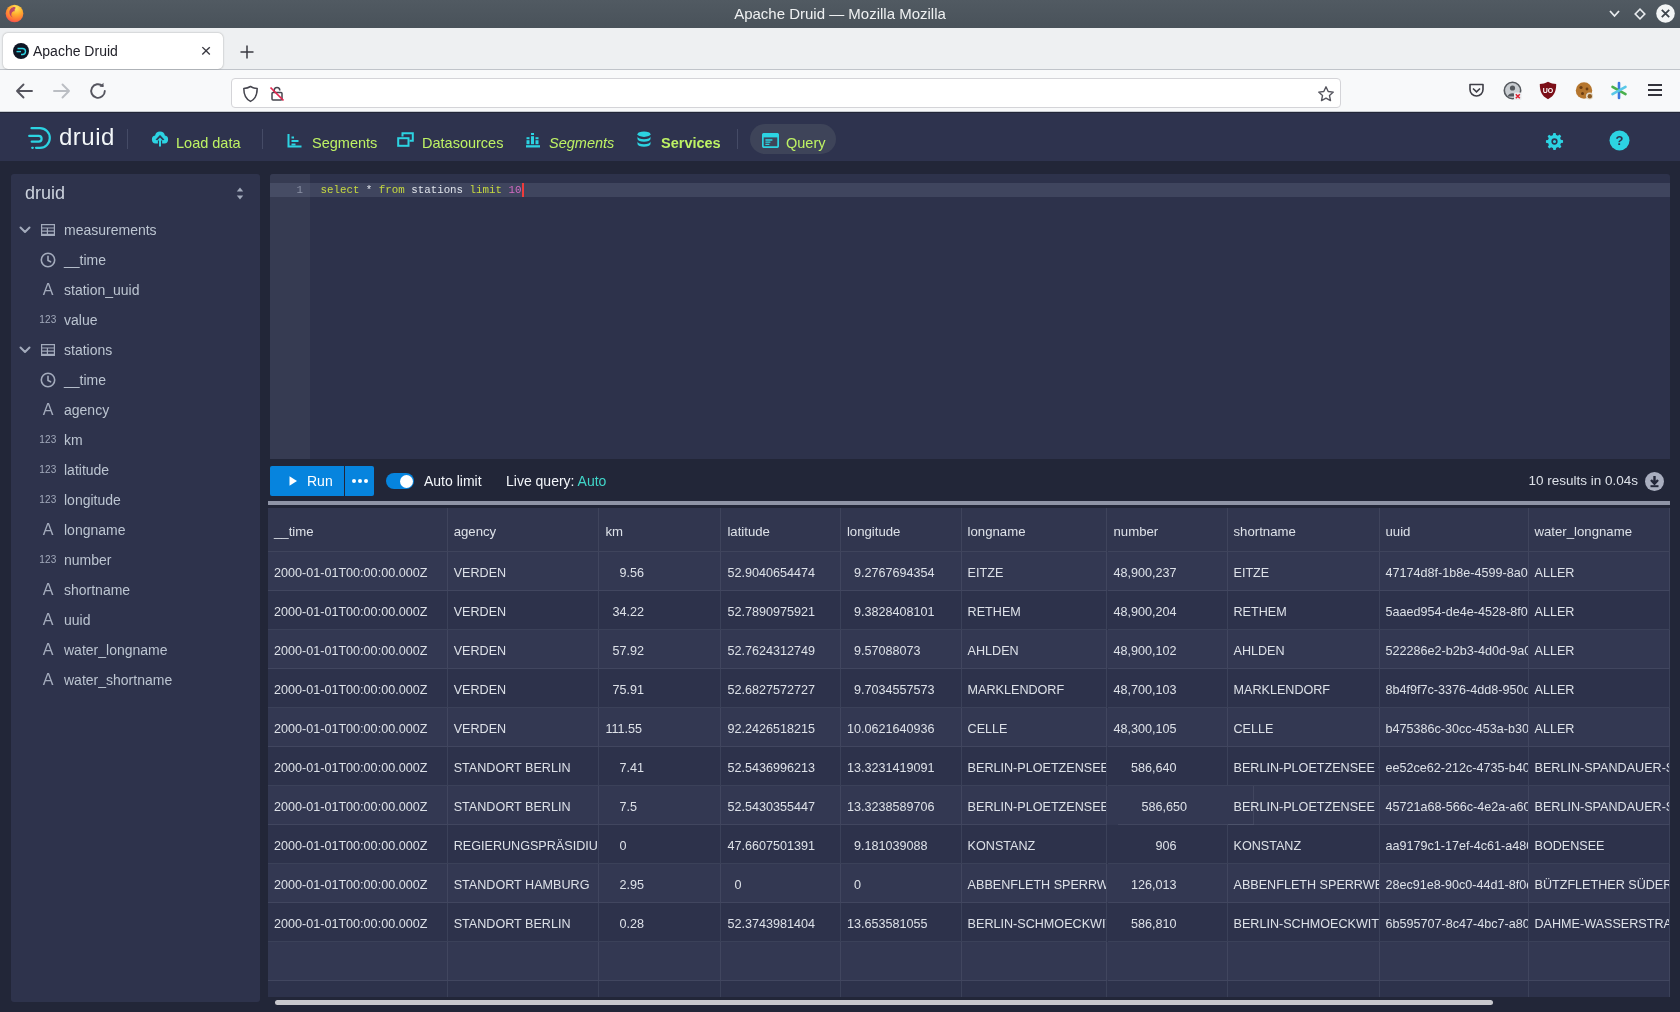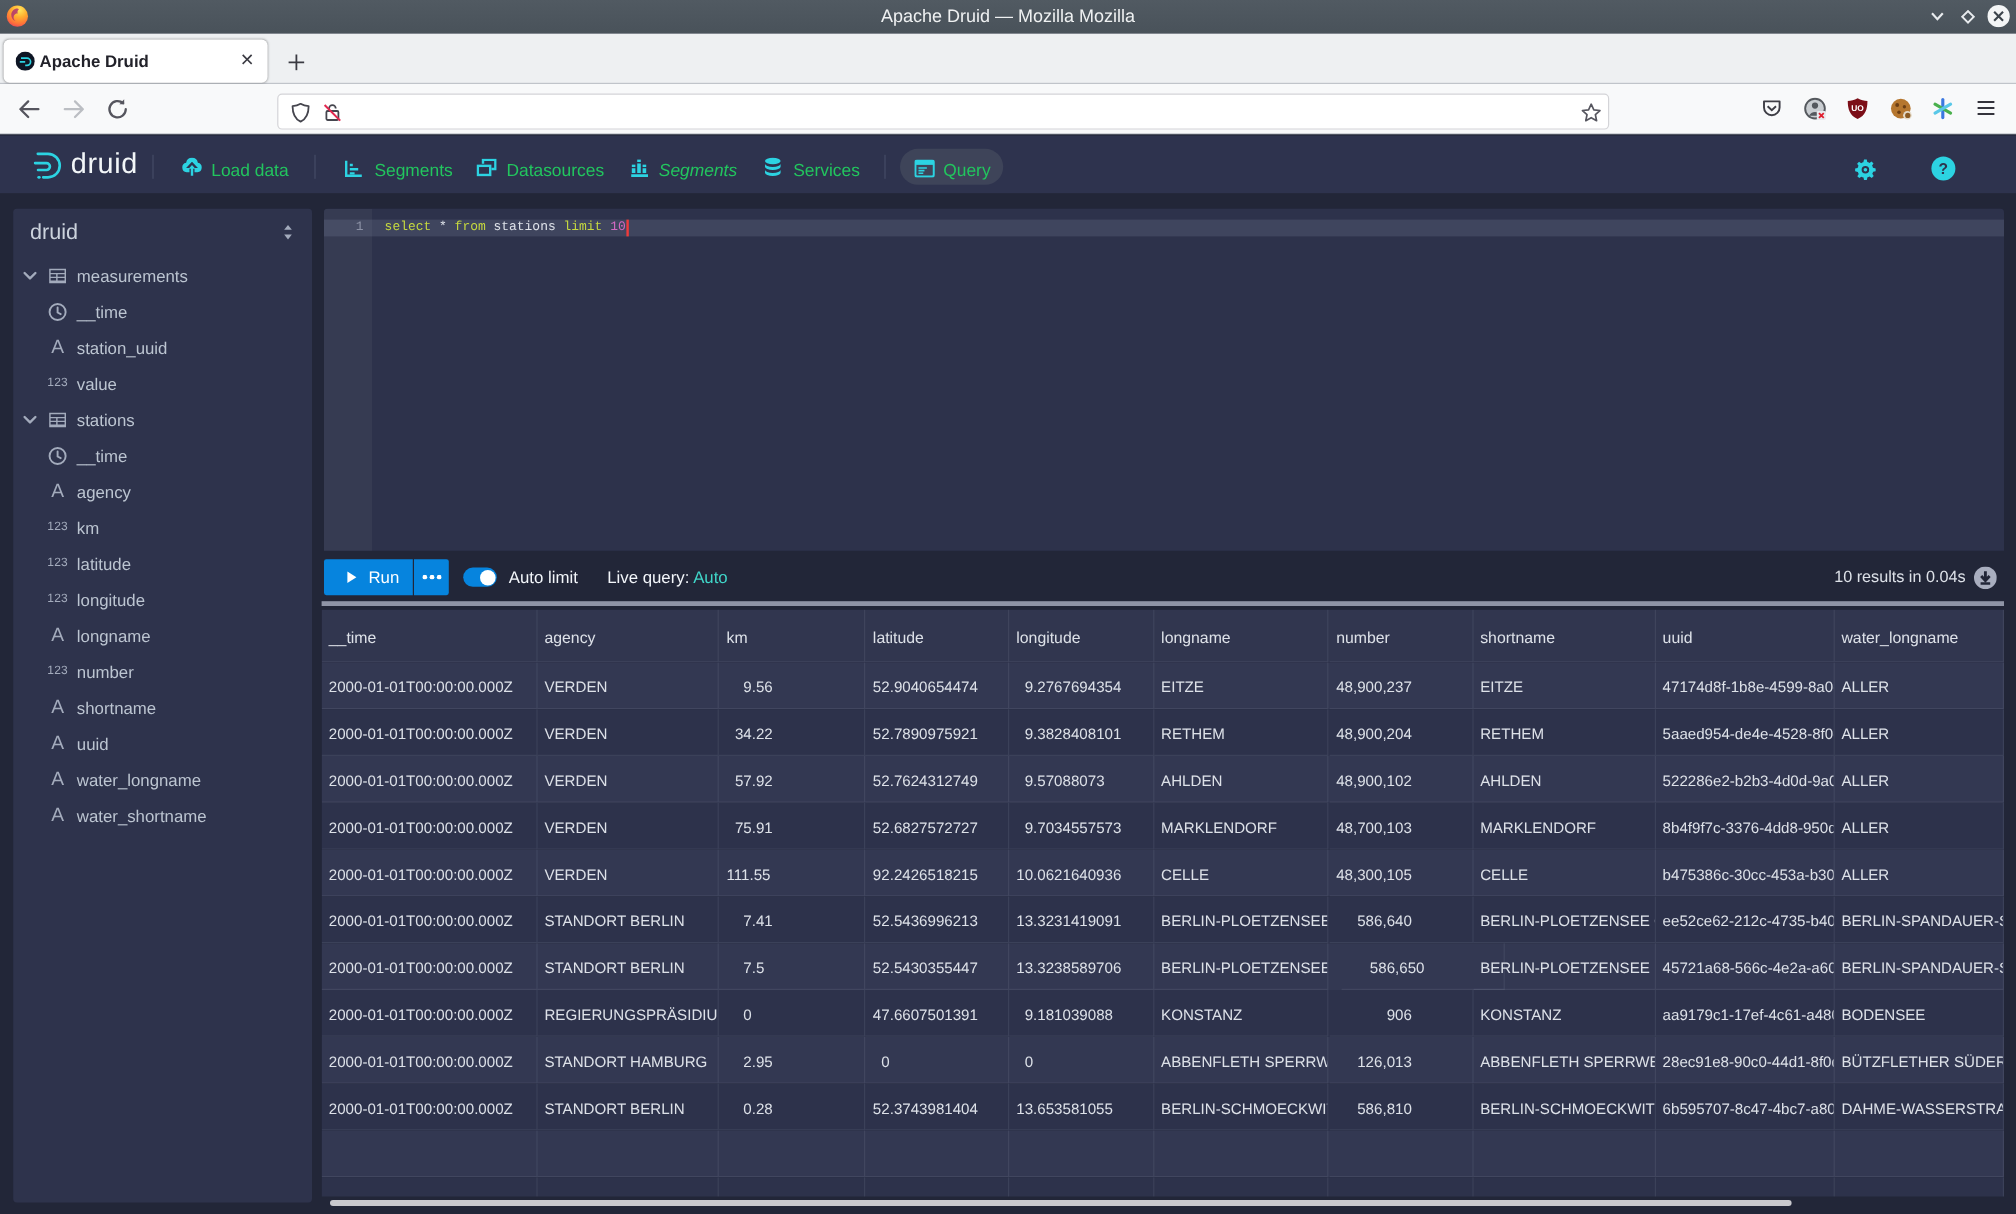--- a/index.html
+++ b/index.html
@@ -10,36 +10,36 @@
   
   #titlebar { position:absolute; left:0; top:0; width:1680px; height:28px;
     background:linear-gradient(#515a62,#49525a); color:#f1f3f4; }
   #titlebar .title { position:absolute; left:0; right:0; top:0; height:28px;
     text-align:center; line-height:28px; font-size:15px; color:#eff1f2; }
   #tabbar { position:absolute; left:0; top:28px; width:1680px; height:42px; background:#eef0f2; }
   #tabbar .divider { position:absolute; left:0; bottom:0; width:1680px; height:1px; background:#c0c4ca; }
   #tab { position:absolute; left:3px; top:5px; width:220px; height:36px; background:#ffffff;
     border-radius:5px; box-shadow:0 0 2px rgba(0,0,0,0.35); }
   #tab .tabtitle { position:absolute; left:30px; top:0; height:36px; line-height:36px;
-    font-size:14px; color:#22222a;font-weight:bold; }
+    font-size:14px; color:#22222a; }
   #tab .close { position:absolute; right:7px; top:8px; width:20px; height:20px;
     font-size:19px; line-height:20px; text-align:center; color:#3a3a42; font-weight:300; }
   #toolbar { position:absolute; left:0; top:70px; width:1680px; height:42px; background:#f8f9fa;
     border-bottom:1px solid #c6cad0; }
   #urlbar { position:absolute; left:231px; top:8px; width:1110px; height:30px; background:#ffffff;
     border:1px solid #d4d4d8; border-radius:4px; }
   #urlbar .urltext { position:absolute; left:61px; top:0; height:28px; line-height:28px; font-size:15px;
     color:#17171b; white-space:pre; }
   #urlbar .urltext .dim { color:#6a6a74; }
 
   
   #content { position:absolute; left:0; top:112px; width:1680px; height:900px; background:#222638; }
   #navbar { position:absolute; left:0; top:1px; width:1680px; height:48px; background:#2e334e; }
   .navsep { position:absolute; top:16px; width:1px; height:20px; background:#454b66; }
-  .navitem { position:absolute; top:0; height:32px; color:#22c55e; font-size:14.5px; }
+  .navitem { position:absolute; top:0; height:32px; color:#bef264; font-size:14.5px; }
   #querypill { position:absolute; left:750px; top:11px; width:86px; height:30px; background:#3e4459;
     border-radius:15px; }
   #logotext { position:absolute; left:59px; top:10px; font-size:24px; color:#f2f6f8; letter-spacing:0.5px; }
 
   #sidebar { position:absolute; left:11px; top:62px; width:249px; height:828px; background:#2e334c; border-radius:3px; }
   #sbtitle { position:absolute; left:14px; top:9px; font-size:18px; color:#ccd3dd; }
   .treerow { position:absolute; left:0; width:249px; height:30px; line-height:30px; font-size:14px; color:#bcc5d1; }
   .treerow .lbl { position:absolute; left:53px; top:0; }
   .ticon { position:absolute; top:7px; }
 
@@ -231,21 +231,21 @@
       <g fill="#2cd3e2">
         <ellipse cx="8" cy="3.2" rx="6.5" ry="2.7"></ellipse>
         <path d="M1.5 5.5 a6.5 2.7 0 0 0 13 0 v2.5 a6.5 2.7 0 0 1 -13 0 Z"></path>
         <path d="M1.5 10.5 a6.5 2.7 0 0 0 13 0 v2.5 a6.5 2.7 0 0 1 -13 0 Z"></path>
       </g>
     </svg>
     <div class="navitem" style="left:176px; line-height:61px;">Load data</div>
     <div class="navitem" style="left:312px; line-height:61px;">Segments</div>
     <div class="navitem" style="left:422px; line-height:61px;">Datasources</div>
     <div class="navitem" style="left:549px; line-height:61px;font-style:italic;">Segments</div>
-    <div class="navitem" style="left:661px; line-height:61px;">Services</div>
+    <div class="navitem" style="left:661px; line-height:61px;font-weight:bold;">Services</div>
     <div id="querypill"></div>
     <svg class="abs" style="left:762px;top:20px" width="17" height="15" viewBox="0 0 17 15">
       <rect x="0.8" y="0.8" width="15.4" height="13.4" rx="1.5" fill="none" stroke="#2cd3e2" stroke-width="1.8"></rect>
       <rect x="0.8" y="0.8" width="15.4" height="3.6" fill="#2cd3e2"></rect>
       <path d="M3.4 7 h7 M3.4 9.2 h5 M3.4 11.4 h4" stroke="#2cd3e2" stroke-width="1.3"></path>
     </svg>
     <div class="navitem" style="left:786px; line-height:61px;">Query</div>
     <svg class="abs" style="left:1545px;top:19px;" width="19" height="19" viewBox="0 0 20 20">
       <path fill="#2cd3e2" d="M10 6.7 a3.3 3.3 0 1 0 0 6.6 a3.3 3.3 0 0 0 0 -6.6 Z M10 8.4 a1.6 1.6 0 1 1 0 3.2 a1.6 1.6 0 0 1 0 -3.2 Z M8.8 1 h2.4 l0.45 2.2 a7 7 0 0 1 1.85 0.77 l1.9 -1.25 l1.7 1.7 l-1.25 1.9 a7 7 0 0 1 0.77 1.85 L19 8.8 v2.4 l-2.2 0.45 a7 7 0 0 1 -0.77 1.85 l1.25 1.9 l-1.7 1.7 l-1.9 -1.25 a7 7 0 0 1 -1.85 0.77 L11.2 19 h-2.4 l-0.45 -2.2 a7 7 0 0 1 -1.85 -0.77 l-1.9 1.25 l-1.7 -1.7 l1.25 -1.9 a7 7 0 0 1 -0.77 -1.85 L1 11.2 v-2.4 l2.2 -0.45 a7 7 0 0 1 0.77 -1.85 L2.72 4.6 l1.7 -1.7 l1.9 1.25 a7 7 0 0 1 1.85 -0.77 Z" fill-rule="evenodd"></path>
     </svg>

